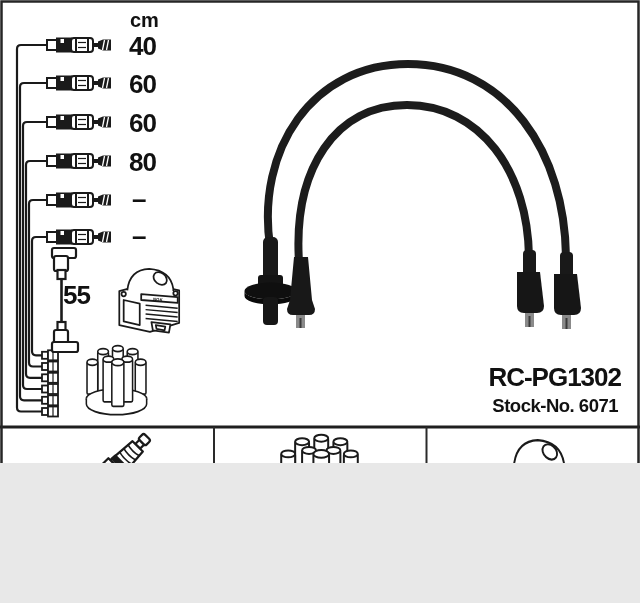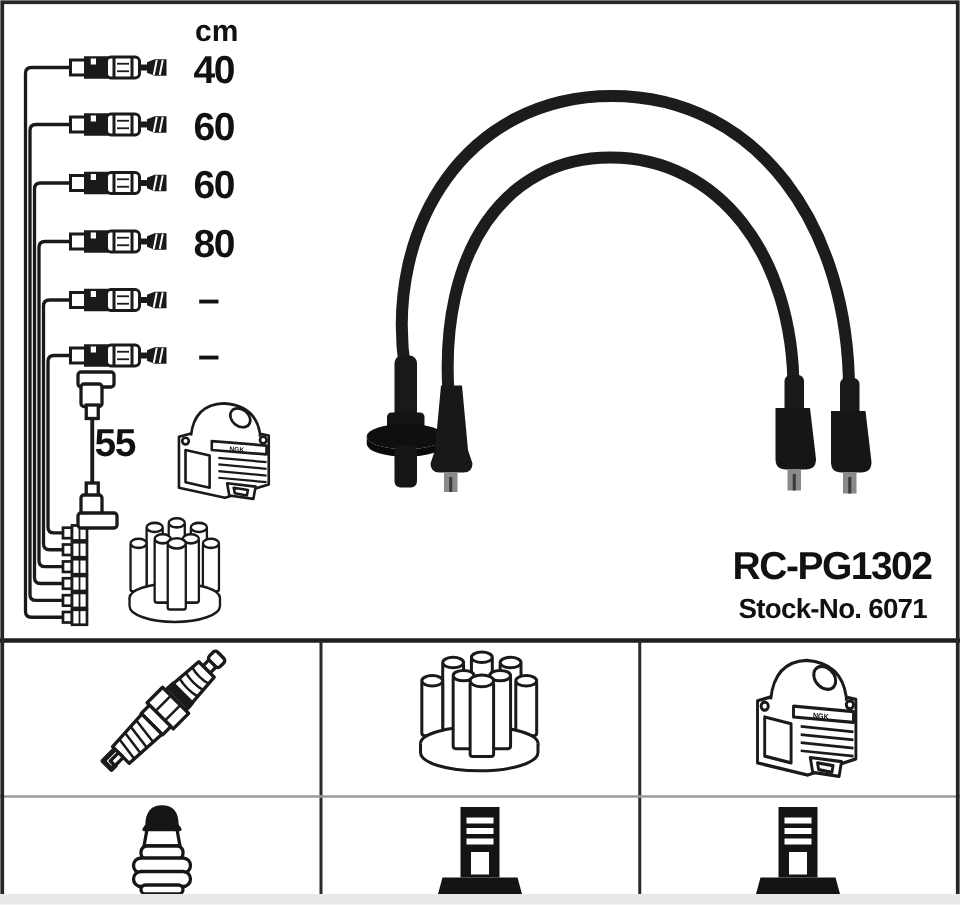--- a/index.html
+++ b/index.html
@@ -1,17 +1,17 @@
 <!DOCTYPE html>
 <html><head>
 <meta charset="utf-8">
 <style>
   html,body{margin:0;padding:0;background:#e8e8e8;}
   .page{
-    width:640px;height:596px;position:relative;background:#ffffff;
+    width:640px;height:463px;position:relative;background:#ffffff;
     font-family:"Liberation Sans","DejaVu Sans",sans-serif;overflow:hidden;
   }
   svg{display:block}
   text{font-family:"Liberation Sans","DejaVu Sans",sans-serif;font-weight:bold;fill:#111;}
 </style>
 </head>
 <body>
 
 <div class="page">
 <svg width="640" height="603" viewBox="0 0 640 603">

